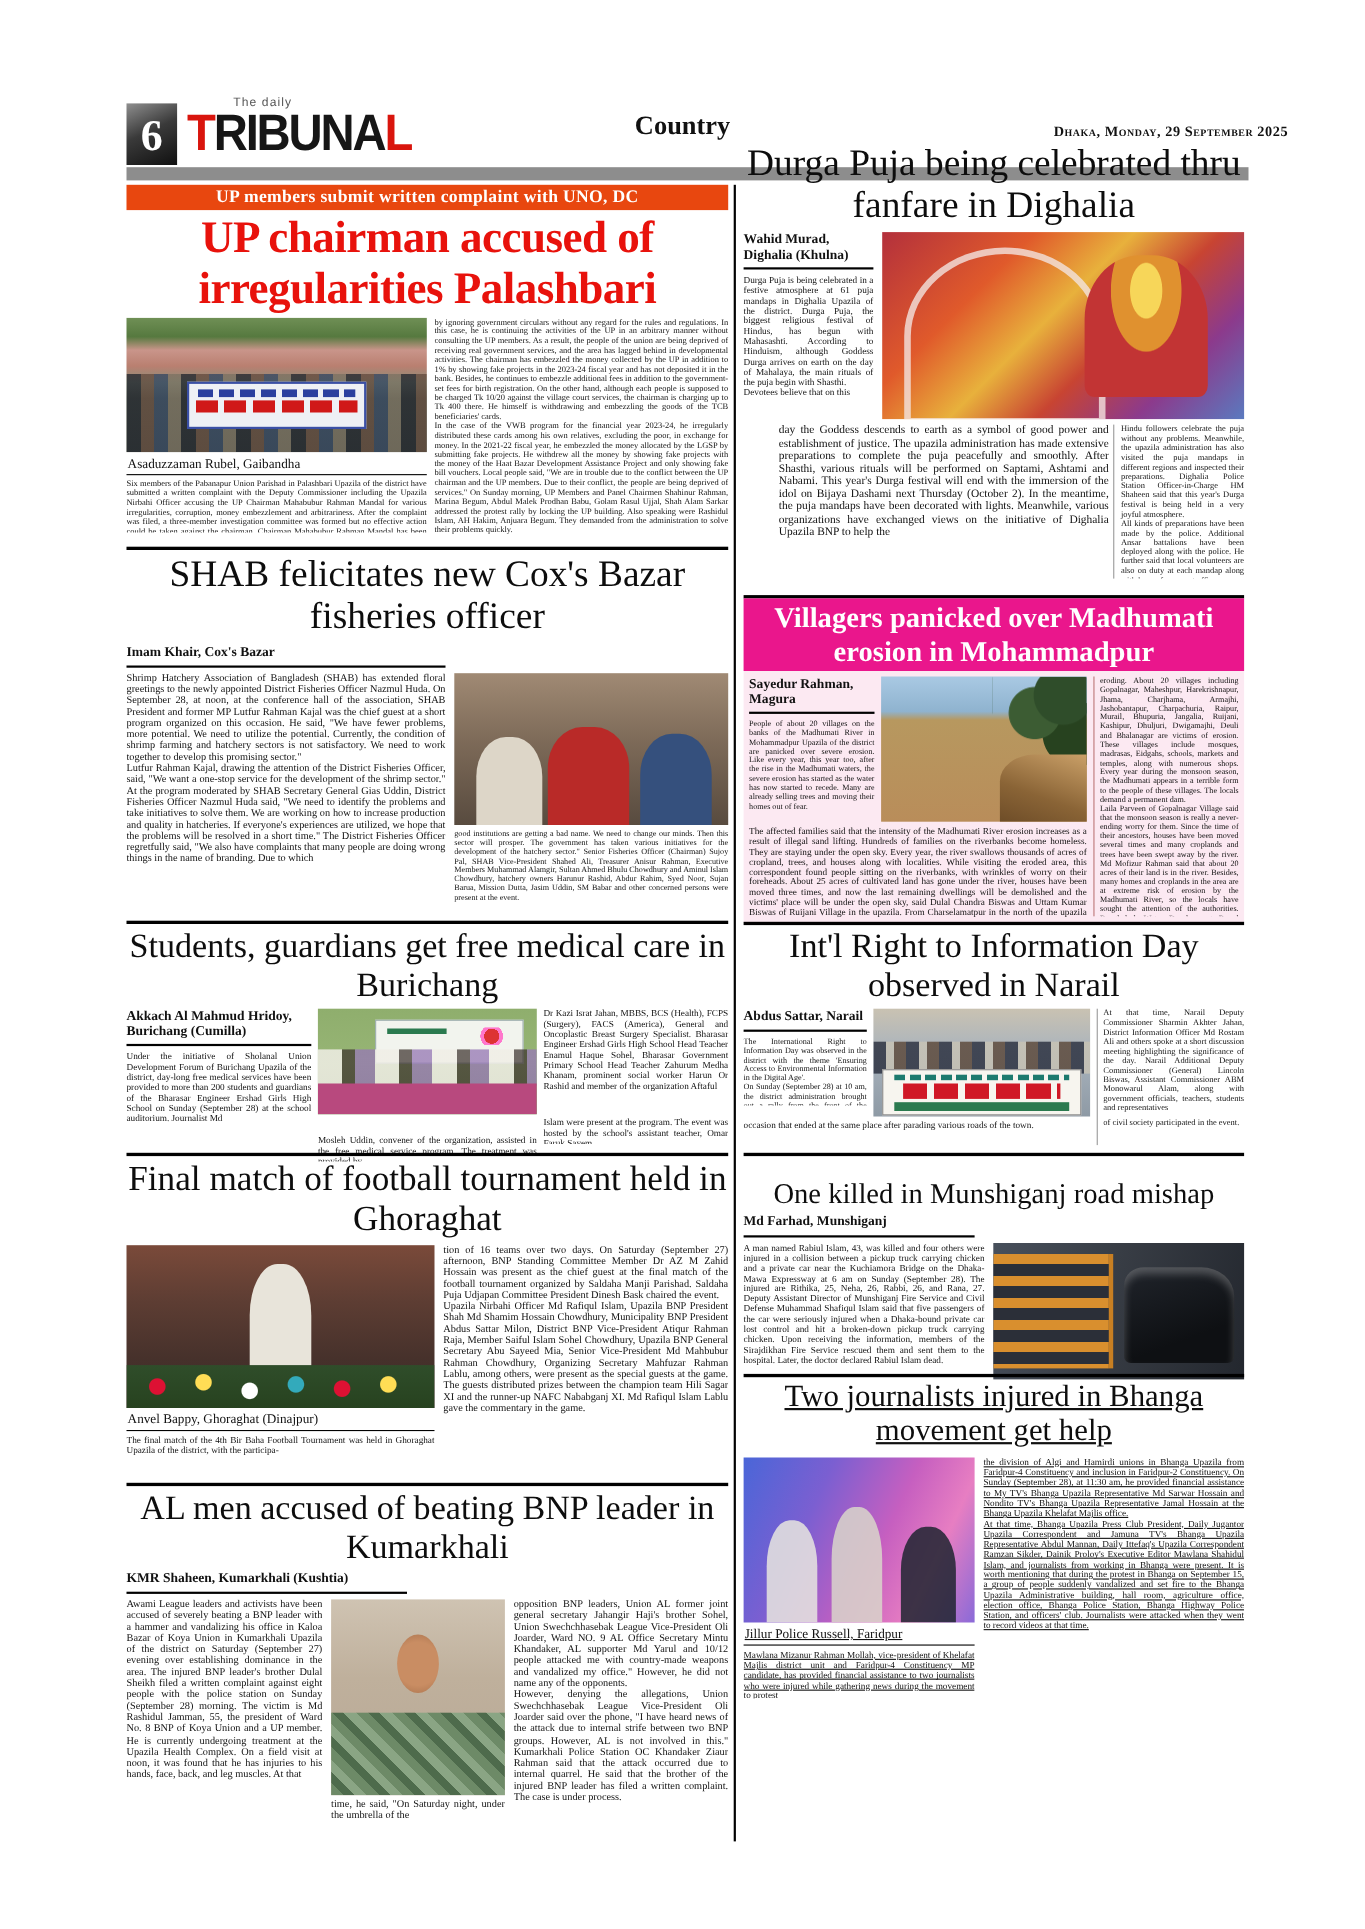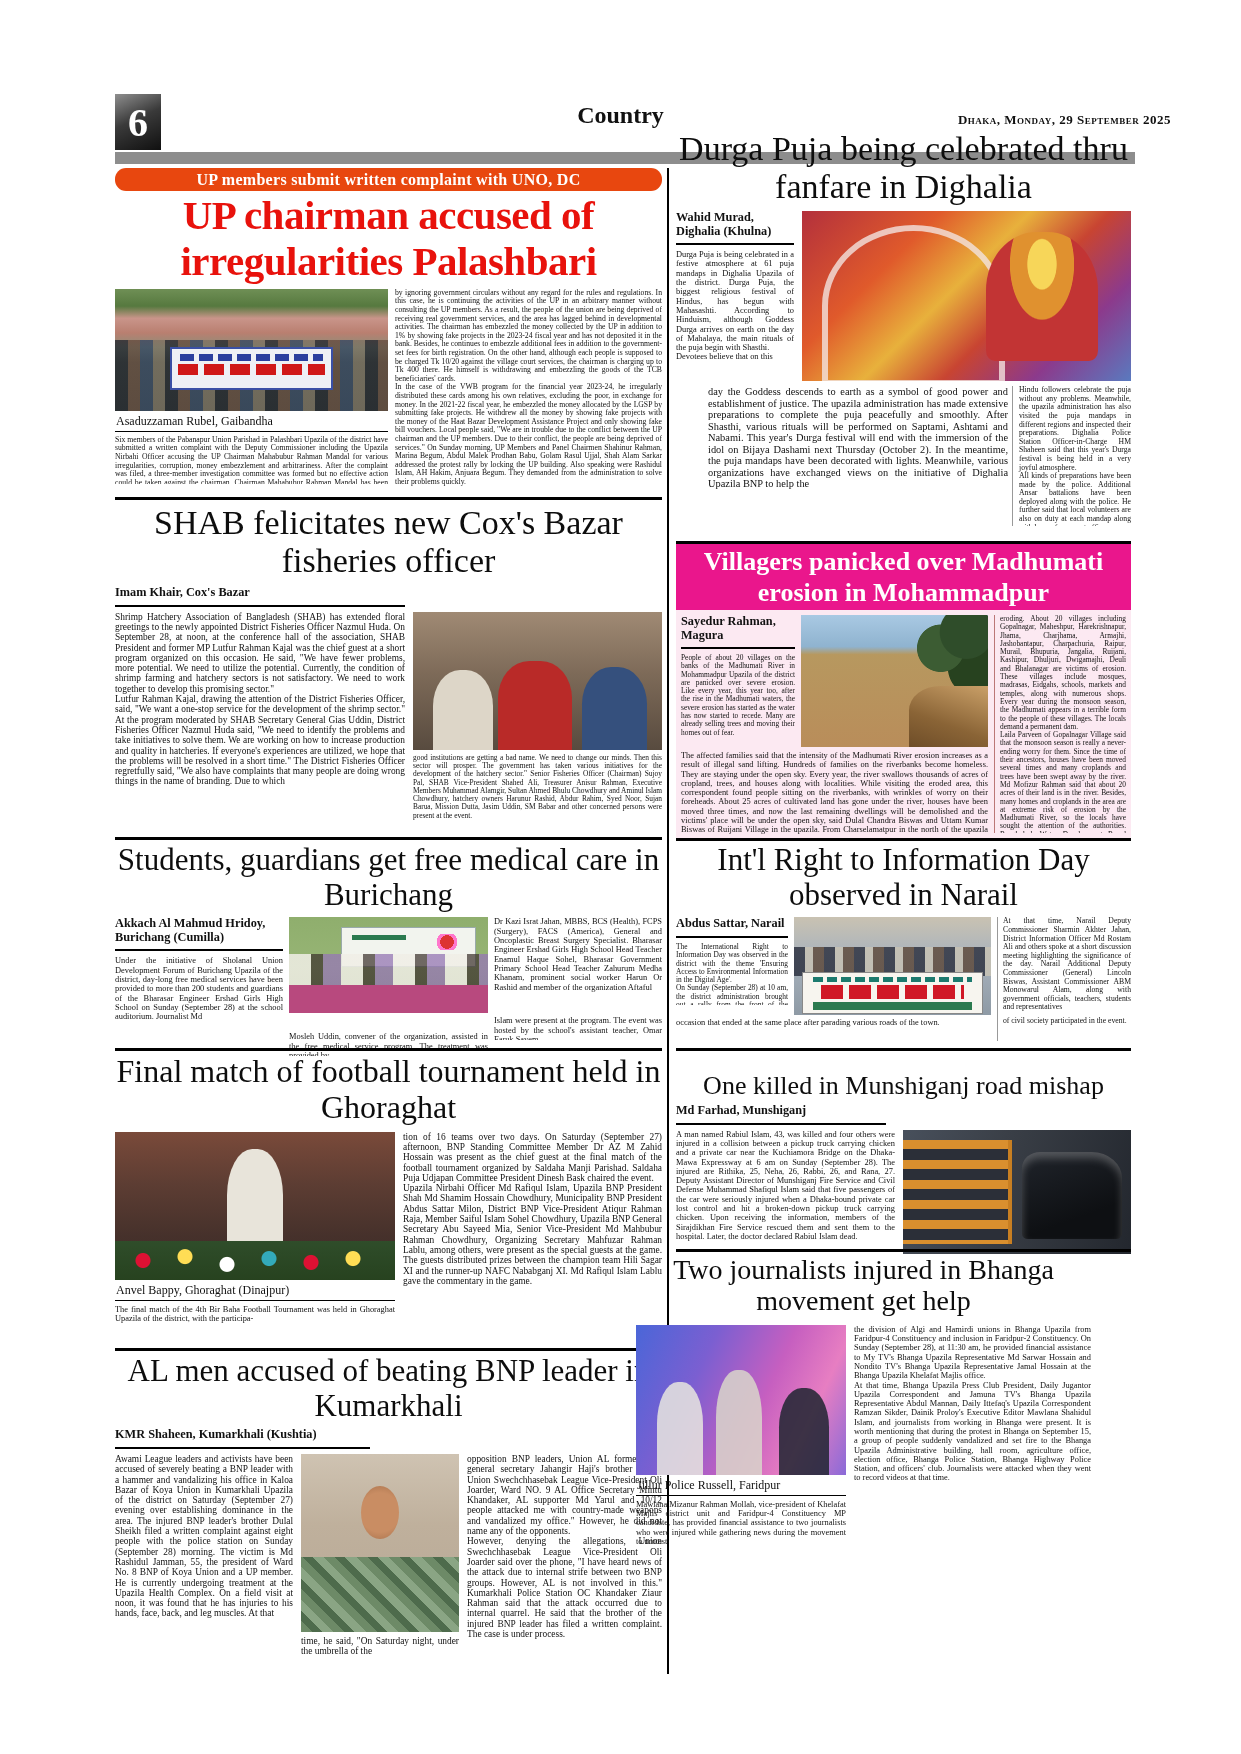--- a/index.html
+++ b/index.html
@@ -28,40 +28,40 @@
   .fs9{font-size:9.4px;line-height:10.3px;}
   .fs10{font-size:10.4px;line-height:11.5px;}
   .byline{font-weight:bold;font-size:12.3px;line-height:13.5px;border-bottom:2.5px solid #000;padding-bottom:5px;margin-bottom:5px;}
   .caption{font-size:12px;padding:3px 1px 2px;}
   .cap-rule{border-bottom:1.5px solid #000;margin-bottom:4px;}
   .photo{position:relative;overflow:hidden;}
   .row{display:flex;}
   
   .a1{left:115px;top:168px;width:547px;height:326px;}
   .a1 .kicker{height:23px;background:#e8470f;color:#fff;font-weight:bold;font-size:16px;
-              display:flex;align-items:center;justify-content:center;letter-spacing:.3px;border-radius:11px;}
+              display:flex;align-items:center;justify-content:center;letter-spacing:.3px;}
   .a1 .hl{font-size:41px;font-weight:bold;color:#e8120c;letter-spacing:-.5px;margin:2px 0 4px;}
   .a3{left:115px;top:504px;width:547px;height:330px;}
   .a3 .hl{font-size:34px;margin-bottom:6px;}
   .a5{left:115px;top:843px;width:547px;height:202px;}
   .a5 .hl{font-size:31px;margin-bottom:5px;}
   .a7{left:115px;top:1054px;width:547px;height:291px;}
   .a7 .hl{font-size:32px;margin-bottom:6px;}
   .a9{left:115px;top:1354px;width:547px;height:350px;}
   .a9 .hl{font-size:31px;margin-bottom:5px;}
   .a2{left:676px;top:130px;width:455px;height:409px;}
   .a2 .hl{font-size:34px;margin-bottom:5px;}
   .a4{left:676px;top:541px;width:455px;height:295px;background:#fcе9f2;background:#fce9f2;border-top:3px solid #000;}
   .a4 .banner{height:66px;background:#ea168c;color:#fff;font-weight:bold;font-size:26px;line-height:31px;
               display:flex;align-items:center;justify-content:center;text-align:center;padding:0 8px;box-sizing:border-box;}
   .a6{left:676px;top:843px;width:455px;height:202px;}
   .a6 .hl{font-size:31px;margin-bottom:5px;}
   .a8{left:676px;top:1071px;width:455px;height:194px;}
   .a8 .hl{font-size:26px;margin-bottom:4px;}
-  .a10{left:636px;top:1254px;width:455px;height:420px;}
+  .a10{left:676px;top:1254px;width:455px;height:420px;text-decoration:underline;}
   .a10 .hl{font-size:28px;margin-bottom:8px;}
   
   .ph1{background:linear-gradient(180deg,#6f8f55 0%,#56793f 14%,#c9958a 24%,#b97f70 36%,#8a8f7a 48%,#666a59 60%,#585c4e 100%);}
   .ph1 .crowd{position:absolute;left:0;right:0;bottom:0;height:58%;opacity:.85;
       background:repeating-linear-gradient(90deg,rgba(25,30,40,.85) 0 13px,rgba(95,70,58,.85) 13px 25px,rgba(45,65,95,.85) 25px 38px,rgba(120,110,95,.8) 38px 50px);}
   .ph1 .banner-board{position:absolute;left:20%;right:20%;top:48%;height:32%;background:#eef0f5;border:2px solid #3a4fa5;}
   .ph1 .banner-board .l1{height:7px;margin:5px 8px 3px;background:repeating-linear-gradient(90deg,#2b3f9e 0 14px,transparent 14px 19px);}
   .ph1 .banner-board .l2{height:11px;margin:3px 6px;background:repeating-linear-gradient(90deg,#d01818 0 20px,transparent 20px 26px);}
   .ph2{background:linear-gradient(135deg,#b3303c 0%,#e05a2b 28%,#e8b13c 46%,#c84432 62%,#8c3a8c 80%,#5a7abf 100%);}
   .ph2 .arch{position:absolute;left:6%;top:8%;width:52%;height:88%;border:6px solid #f2e4e0;border-radius:50% 50% 0 0;opacity:.8;}
@@ -105,20 +105,24 @@
   .ph10 .f1{left:10%;width:22%;height:62%;background:#e8e6df;}
   .ph10 .f2{left:38%;width:22%;height:70%;background:#d9d6ca;}
   .ph10 .f3{right:8%;width:24%;height:58%;}
 </style>
 </head>
 <body>
 
 <div class="page">
 
   <div class="abs pgnum">6</div>
+  <div class="abs logo">
+    <div class="daily">The daily</div>
+    <div class="mast"><span class="red">T</span><span>RIBUNA</span><span class="red">L</span></div>
+  </div>
   <div class="abs section">Country</div>
   <div class="abs dateline">Dhaka, Monday, 29 September 2025</div>
   <div class="abs graybar"></div>
   <div class="abs vrule"></div>
 
   <div class="abs a1">
     <div class="kicker">UP members submit written complaint with UNO, DC</div>
     <div class="hl">UP chairman accused of irregularities Palashbari</div>
     <div class="row" style="gap:7px;height:200px;">
       <div style="width:273px;">

